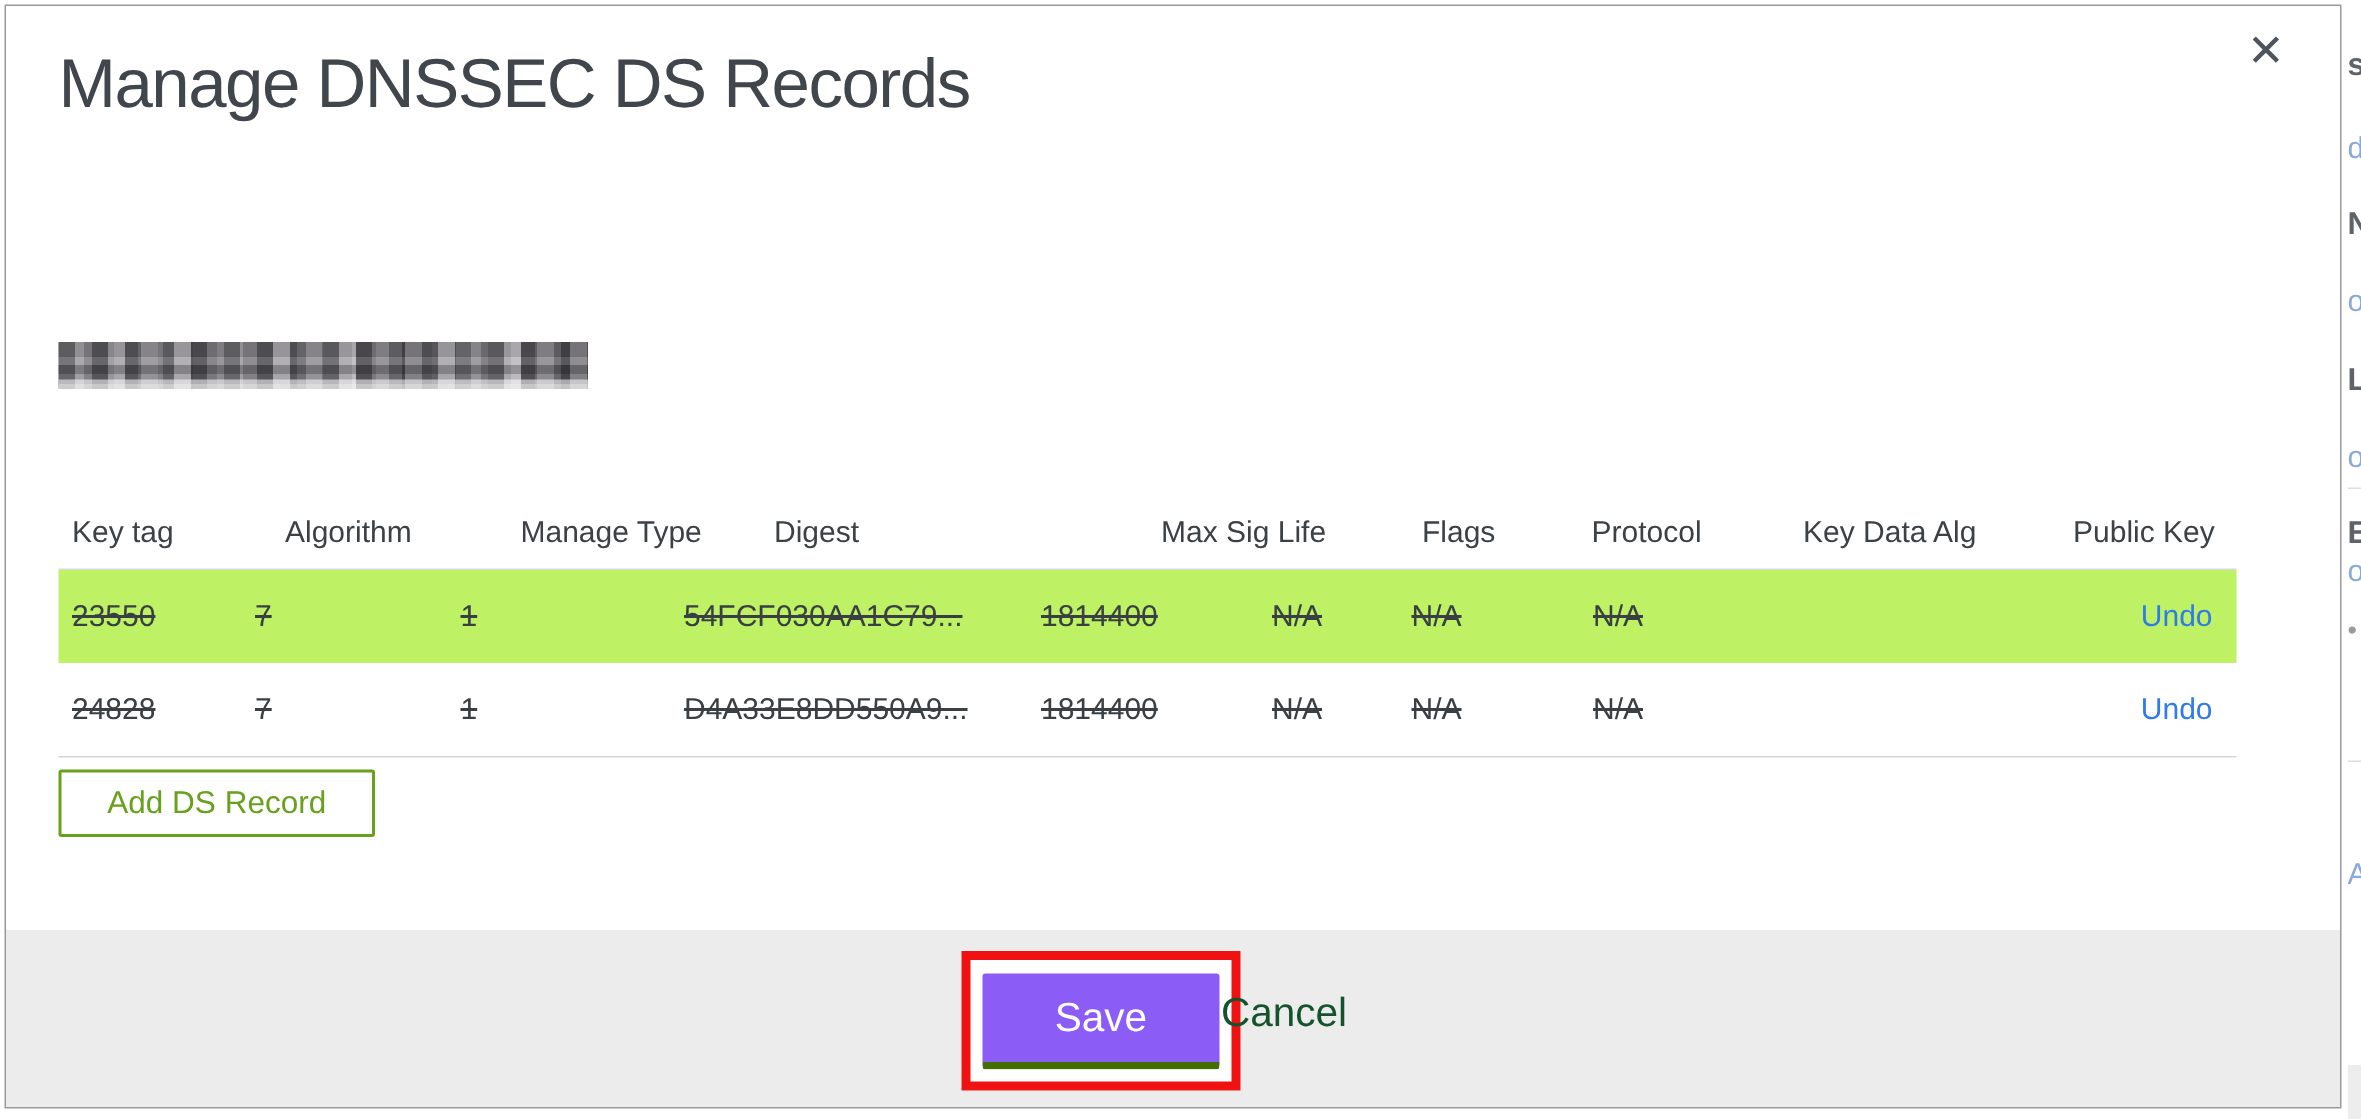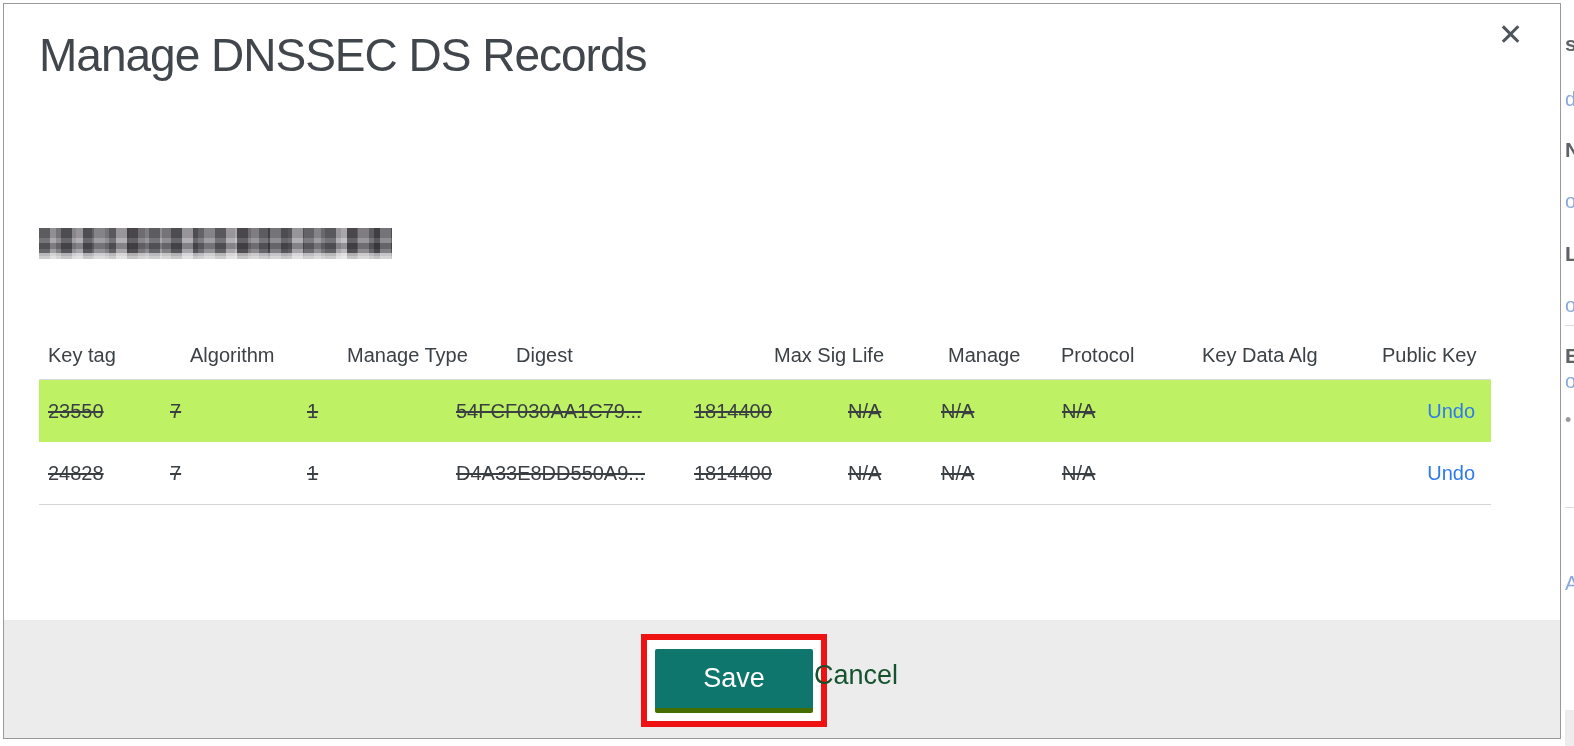--- a/index.html
+++ b/index.html
@@ -48,21 +48,21 @@
   
   .add-btn{position:absolute;left:35px;top:509px;width:211px;height:45px;box-sizing:border-box;
            background:#ffffff;border:2px solid #68a11d;border-radius:2px;color:#68a11d;
            font-size:21px;display:flex;align-items:center;justify-content:center;cursor:pointer;}
 
   
   .modal-footer{position:absolute;left:0;right:0;bottom:0;height:118px;background:#ececec;}
   .annotation-box{position:absolute;left:637px;top:14px;width:186px;height:93px;box-sizing:border-box;
                   border:6px solid #ee1212;background:#ffffff;display:flex;align-items:center;
                   justify-content:center;}
-  .save-btn{width:158px;height:64px;box-sizing:border-box;background:#0f766e;color:#ffffff;
+  .save-btn{width:158px;height:64px;box-sizing:border-box;background:#8b5cf6;color:#ffffff;
             font-size:27px;border:none;border-bottom:5px solid #456e00;border-radius:2px;
             display:flex;align-items:center;justify-content:center;cursor:pointer;}
   .cancel-link{position:absolute;left:810px;top:40px;font-size:27px;color:#14532d;cursor:pointer;}
 
   
   .edge-strip{position:absolute;left:1565px;top:0;width:9px;height:746px;background:#ffffff;
               overflow:hidden;}
   .edge-strip .frag{position:absolute;left:0;white-space:nowrap;}
   .edge-strip .bold{font-size:21px;font-weight:700;color:#5f6368;}
   .edge-strip .link{font-size:20px;color:#8aa8d8;}
@@ -84,21 +84,21 @@
     <div class="redacted"></div>
 
 
     <div class="ds-table">
       <div class="ds-row ds-head">
         <div>Key tag</div>
         <div>Algorithm</div>
         <div>Manage Type</div>
         <div>Digest</div>
         <div>Max Sig Life</div>
-        <div>Manage</div>
+        <div>Flags</div>
         <div>Protocol</div>
         <div>Key Data Alg</div>
         <div>Public Key</div>
         <div></div>
       </div>
 
       <div class="ds-body">
         <div class="ds-row row-alt">
           <div class="struck">23550</div>
           <div class="struck">7</div>
@@ -120,20 +120,21 @@
           <div class="struck">1814400</div>
           <div class="struck">N/A</div>
           <div class="struck">N/A</div>
           <div class="struck">N/A</div>
           <div></div>
           <div class="cell-action"><span class="link">Undo</span></div>
         </div>
       </div>
     </div>
 
+    <div class="add-btn">Add DS Record</div>
 
     <div class="modal-footer">
       <div class="annotation-box">
         <div class="save-btn">Save</div>
       </div>
       <div class="cancel-link">Cancel</div>
     </div>
 
   </div>
 

